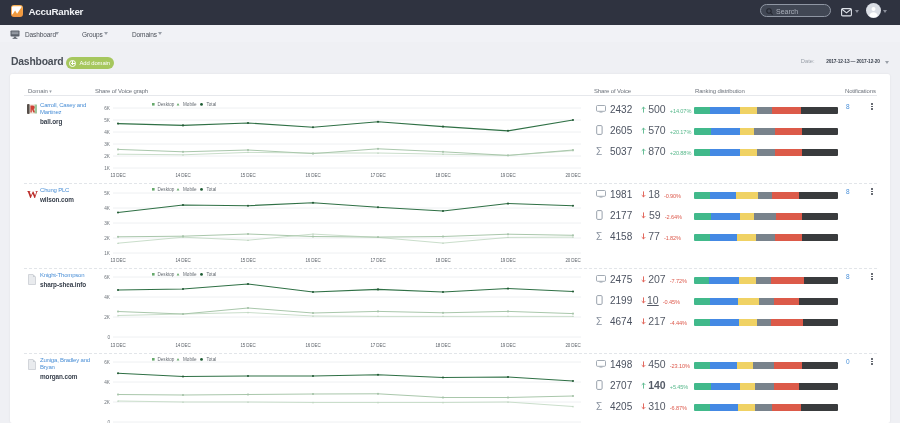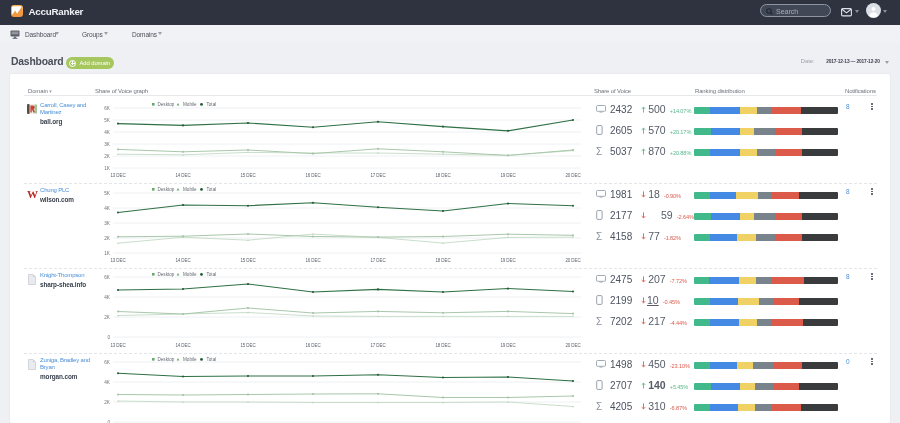--- a/index.html
+++ b/index.html
@@ -313,21 +313,21 @@
         <div class="seg-d" style="width:39px;"></div>
       </div>
 <div class="sov-ic" style="top:29.5px;">
         <svg width="7" height="10">
           <rect x="0.7" y="0.6" width="5.4" height="8.8" rx="1.1" fill="none" stroke="#98a0ab" stroke-width="1"></rect>
         </svg>
       </div>
 <div class="sov-num" style="top:30px;">2177</div>
 <div class="sov-grp" style="top:30px;"><svg width="5" height="7" style="vertical-align:0;">
           <path d="M2.5 0.4 L2.5 5.9 M0.7 4.1 L2.5 5.9 L4.3 4.1" fill="none" stroke="#e05a4e" stroke-width="0.9"></path>
-        </svg><span class="sov-chg" style="margin-left:15px;text-align:right;">59</span><span class="sov-pct dn">-2.64%</span></div>
+        </svg><span class="sov-chg" style="margin-left:3px;text-align:right;">59</span><span class="sov-pct dn">-2.64%</span></div>
 <div class="bar" style="top:32.5px;">
         <div class="seg-g" style="width:17px;"></div>
         <div class="seg-b" style="width:29px;"></div>
         <div class="seg-y" style="width:14px;"></div>
         <div class="seg-gr" style="width:22px;"></div>
         <div class="seg-r" style="width:26px;"></div>
         <div class="seg-d" style="width:36px;"></div>
       </div>
 <div class="sov-ic" style="top:51.5px;">
         <span style="display:block;font-size:10px;line-height:10px;color:#8a93a0;">Σ</span>
@@ -442,21 +442,21 @@
         <div class="seg-g" style="width:16px;"></div>
         <div class="seg-b" style="width:28px;"></div>
         <div class="seg-y" style="width:21px;"></div>
         <div class="seg-gr" style="width:15px;"></div>
         <div class="seg-r" style="width:25px;"></div>
         <div class="seg-d" style="width:39px;"></div>
       </div>
 <div class="sov-ic" style="top:51.5px;">
         <span style="display:block;font-size:10px;line-height:10px;color:#8a93a0;">Σ</span>
       </div>
-<div class="sov-num" style="top:51px;">7202</div>
+<div class="sov-num" style="top:51px;">4674</div>
 <div class="sov-grp" style="top:51px;"><svg width="5" height="7" style="vertical-align:0;">
           <path d="M2.5 0.4 L2.5 5.9 M0.7 4.1 L2.5 5.9 L4.3 4.1" fill="none" stroke="#e05a4e" stroke-width="0.9"></path>
         </svg><span class="sov-chg" style="margin-left:2.2px;">217</span><span class="sov-pct dn">-4.44%</span></div>
 <div class="bar" style="top:53.5px;">
         <div class="seg-g" style="width:16px;"></div>
         <div class="seg-b" style="width:29px;"></div>
         <div class="seg-y" style="width:18px;"></div>
         <div class="seg-gr" style="width:14px;"></div>
         <div class="seg-r" style="width:32px;"></div>
         <div class="seg-d" style="width:35px;"></div>

